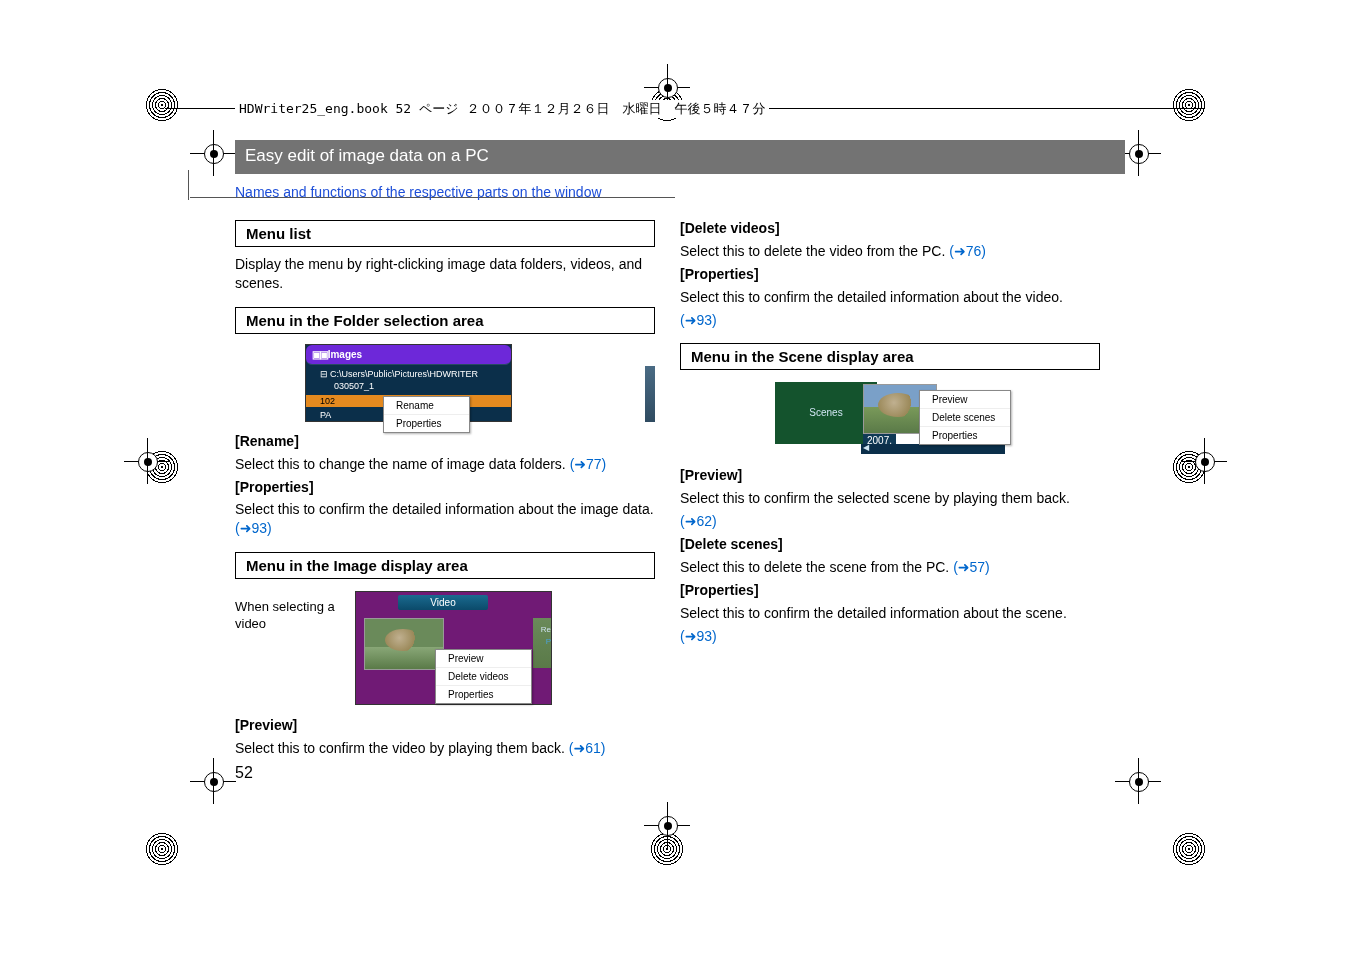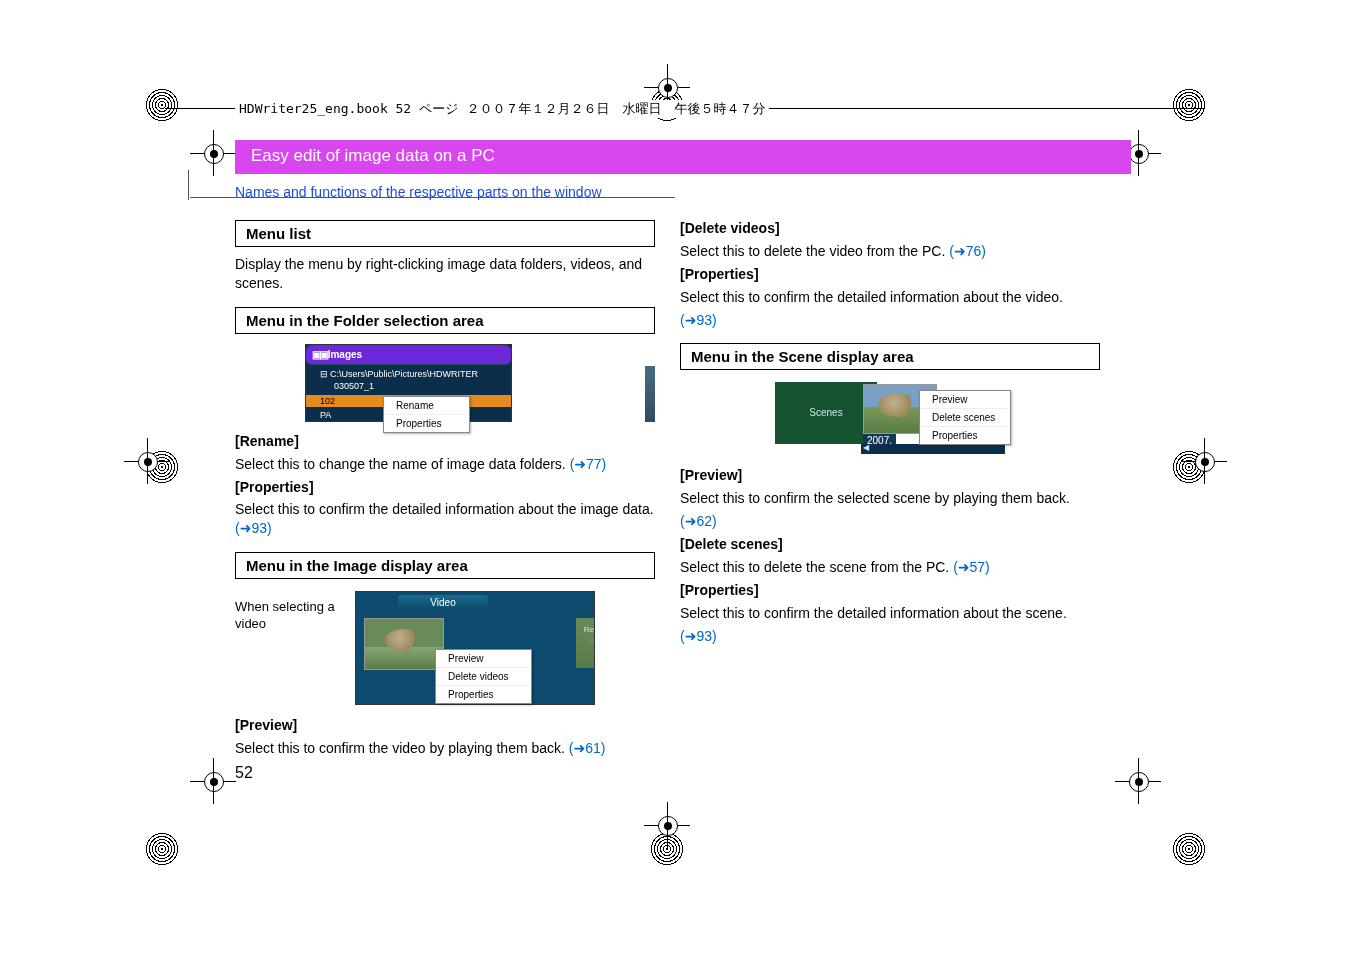--- a/index.html
+++ b/index.html
@@ -27,23 +27,23 @@
     font-family: "MS Mincho","SimSun",monospace;
     font-size: 13px;
     background: #fff;
     padding: 0 4px;
   }
   .banner {
     position: absolute;
     left: 235px;
     top: 140px;
     width: 870px;
-    background: #d946ef;
+    background: #737373;
     color: #fff;
-    padding: 6px 10px 8px 16px;
+    padding: 6px 10px 8px 10px;
     font-size: 17px;
   }
   .subtitle-line {
     position: absolute;
     left: 190px;
     top: 197px;
     width: 485px;
     border-bottom: 1px solid #555;
   }
   .subtitle-vert {
@@ -174,23 +174,22 @@
     width: 110px;
     font-size: 13px;
     line-height: 1.3;
   }
   .video-panel {
     position: absolute;
     left: 120px;
     top: 0;
     width: 195px;
     height: 112px;
-    background: #0c4a6e;
+    background: #701a75;
     border: 1px solid #333;
-    padding-left: 43px;
   }
   .video-tab {
     position: absolute;
     left: 42px;
     top: 3px;
     width: 90px;
     text-align: center;
     background: linear-gradient(#1a6a8f,#0b4a6a);
     color: #fff;
     font-size: 10px;

